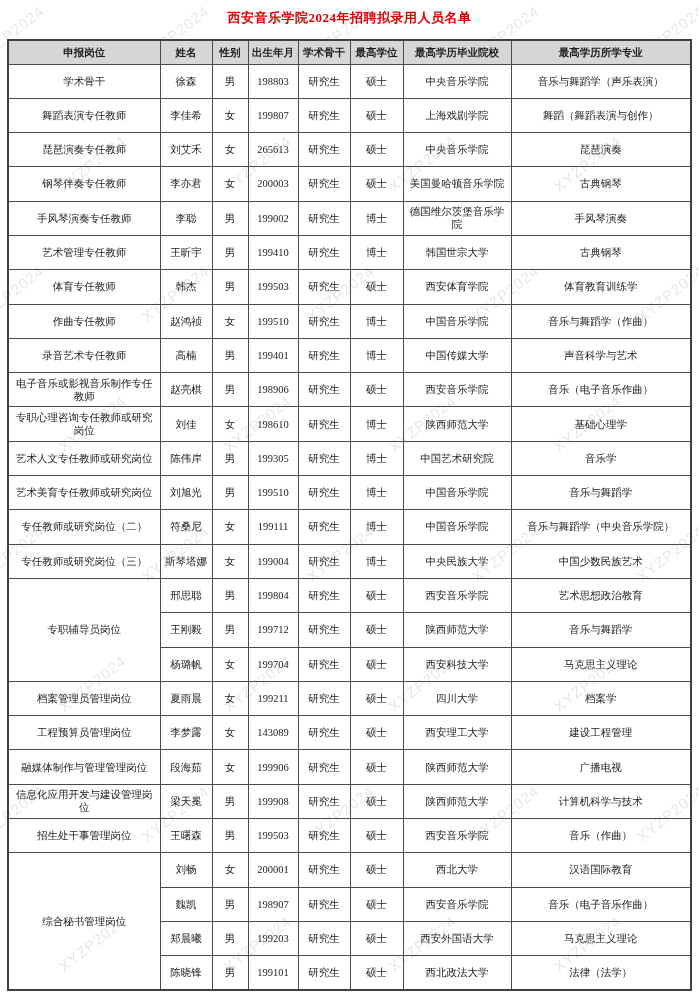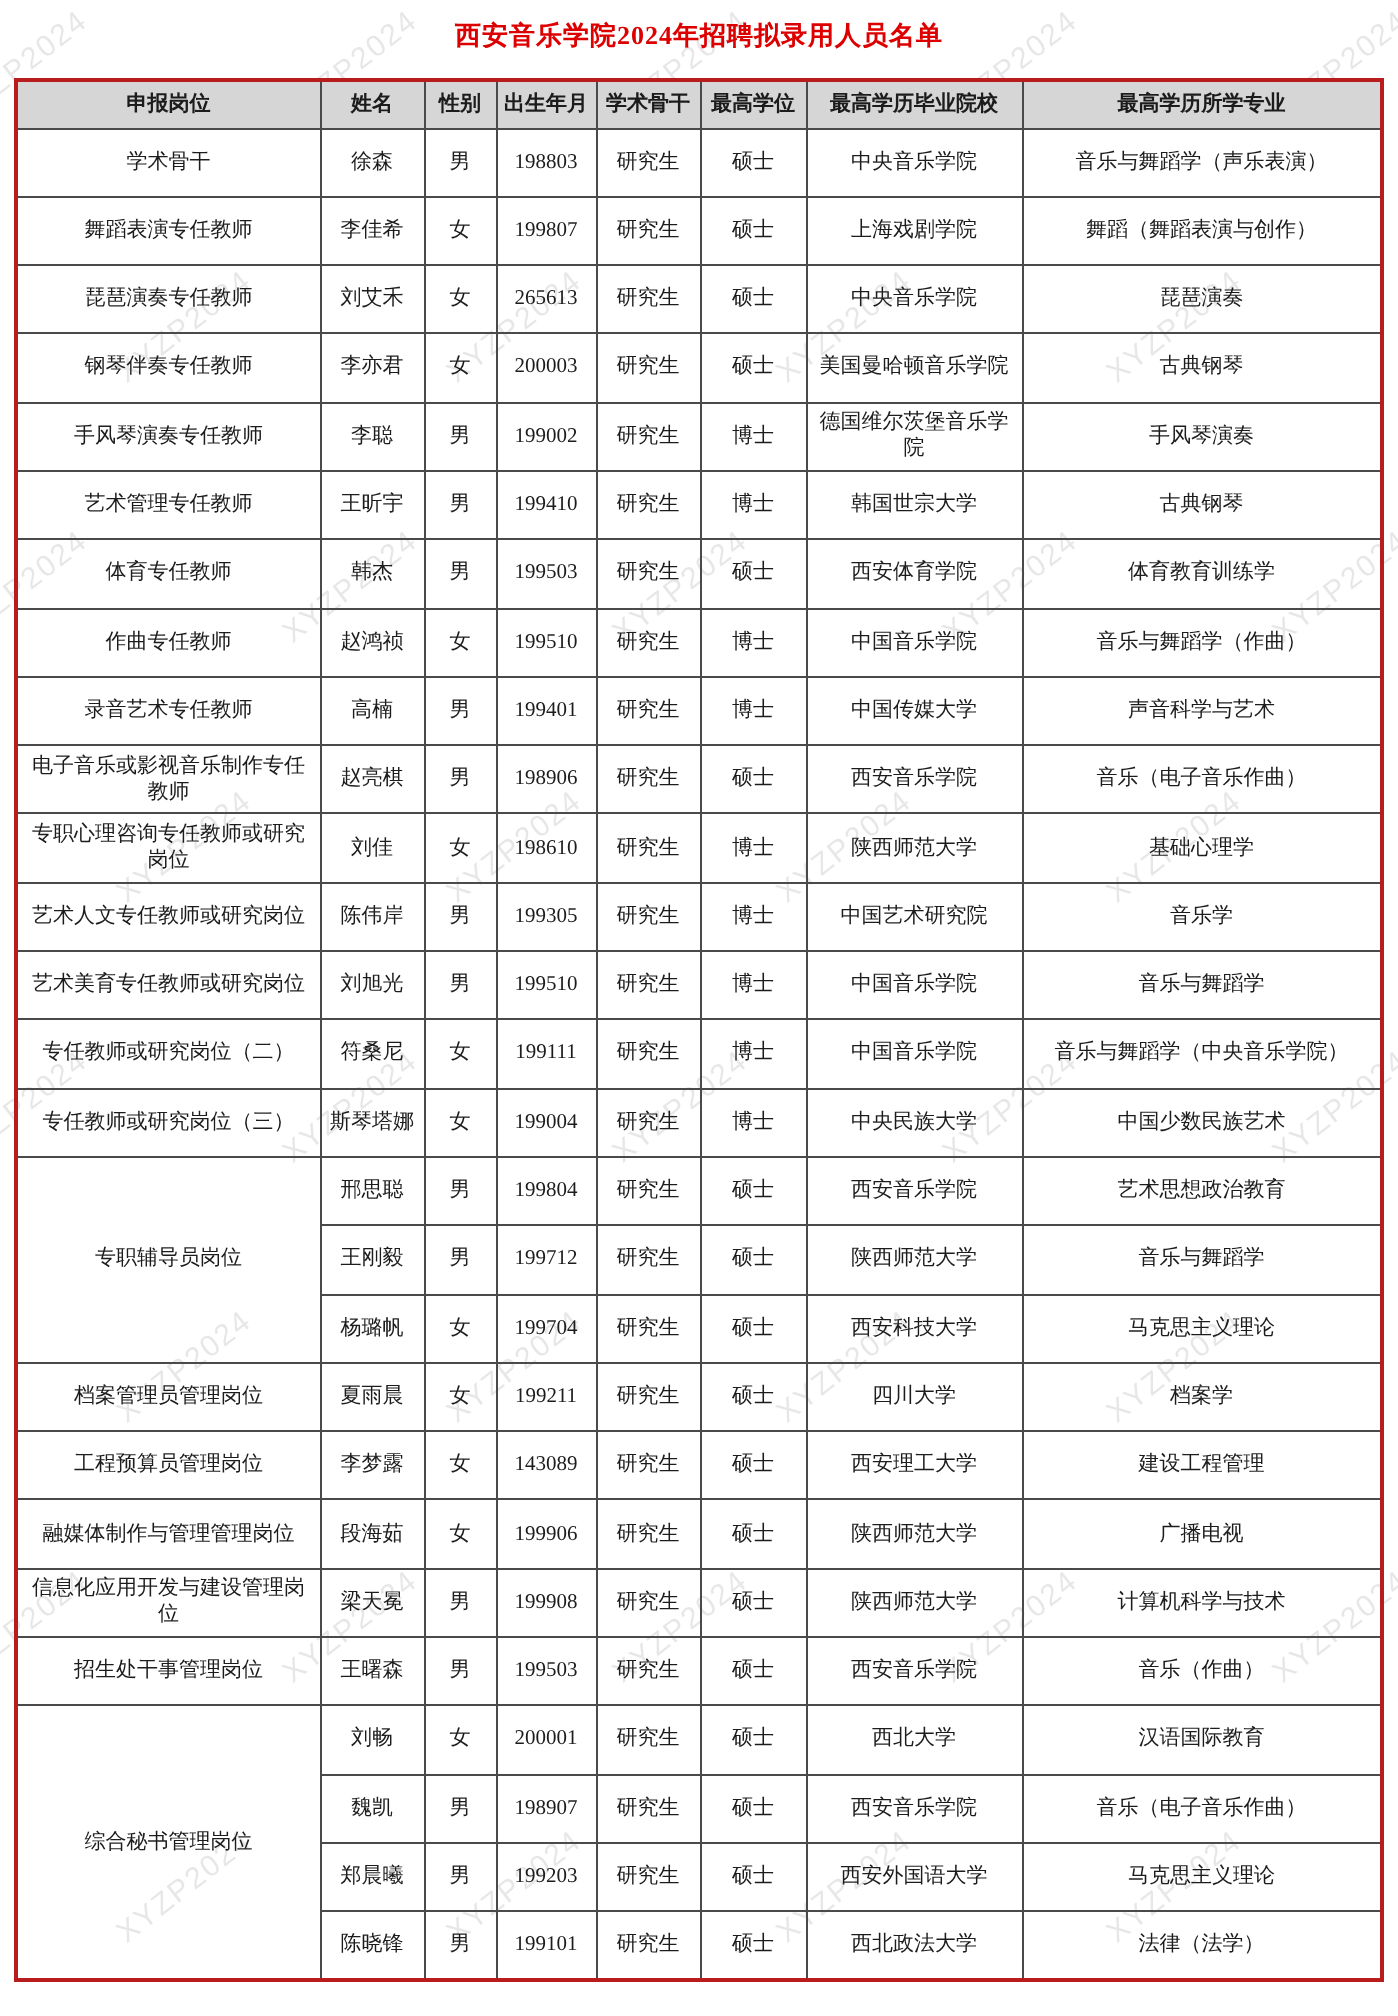--- a/index.html
+++ b/index.html
@@ -43,21 +43,21 @@
   table.roster th, table.roster td {
     border: 1px solid #4a4a4a;
     text-align: center;
     vertical-align: middle;
     padding: 1px 2px;
     font-size: 10.5px;
     color: #1c1c1c;
     overflow: hidden;
     line-height: 1.25;
   }
-  table.roster { border: 2px solid #b91c1c; }
+  table.roster { border: 2px solid #404040; }
   table.roster thead th {
     background: #d6d6d6;
     height: 24px;
     font-weight: bold;
   }
   table.roster tbody td {
     height: 34.3px;
     background: transparent;
   }
 </style>

